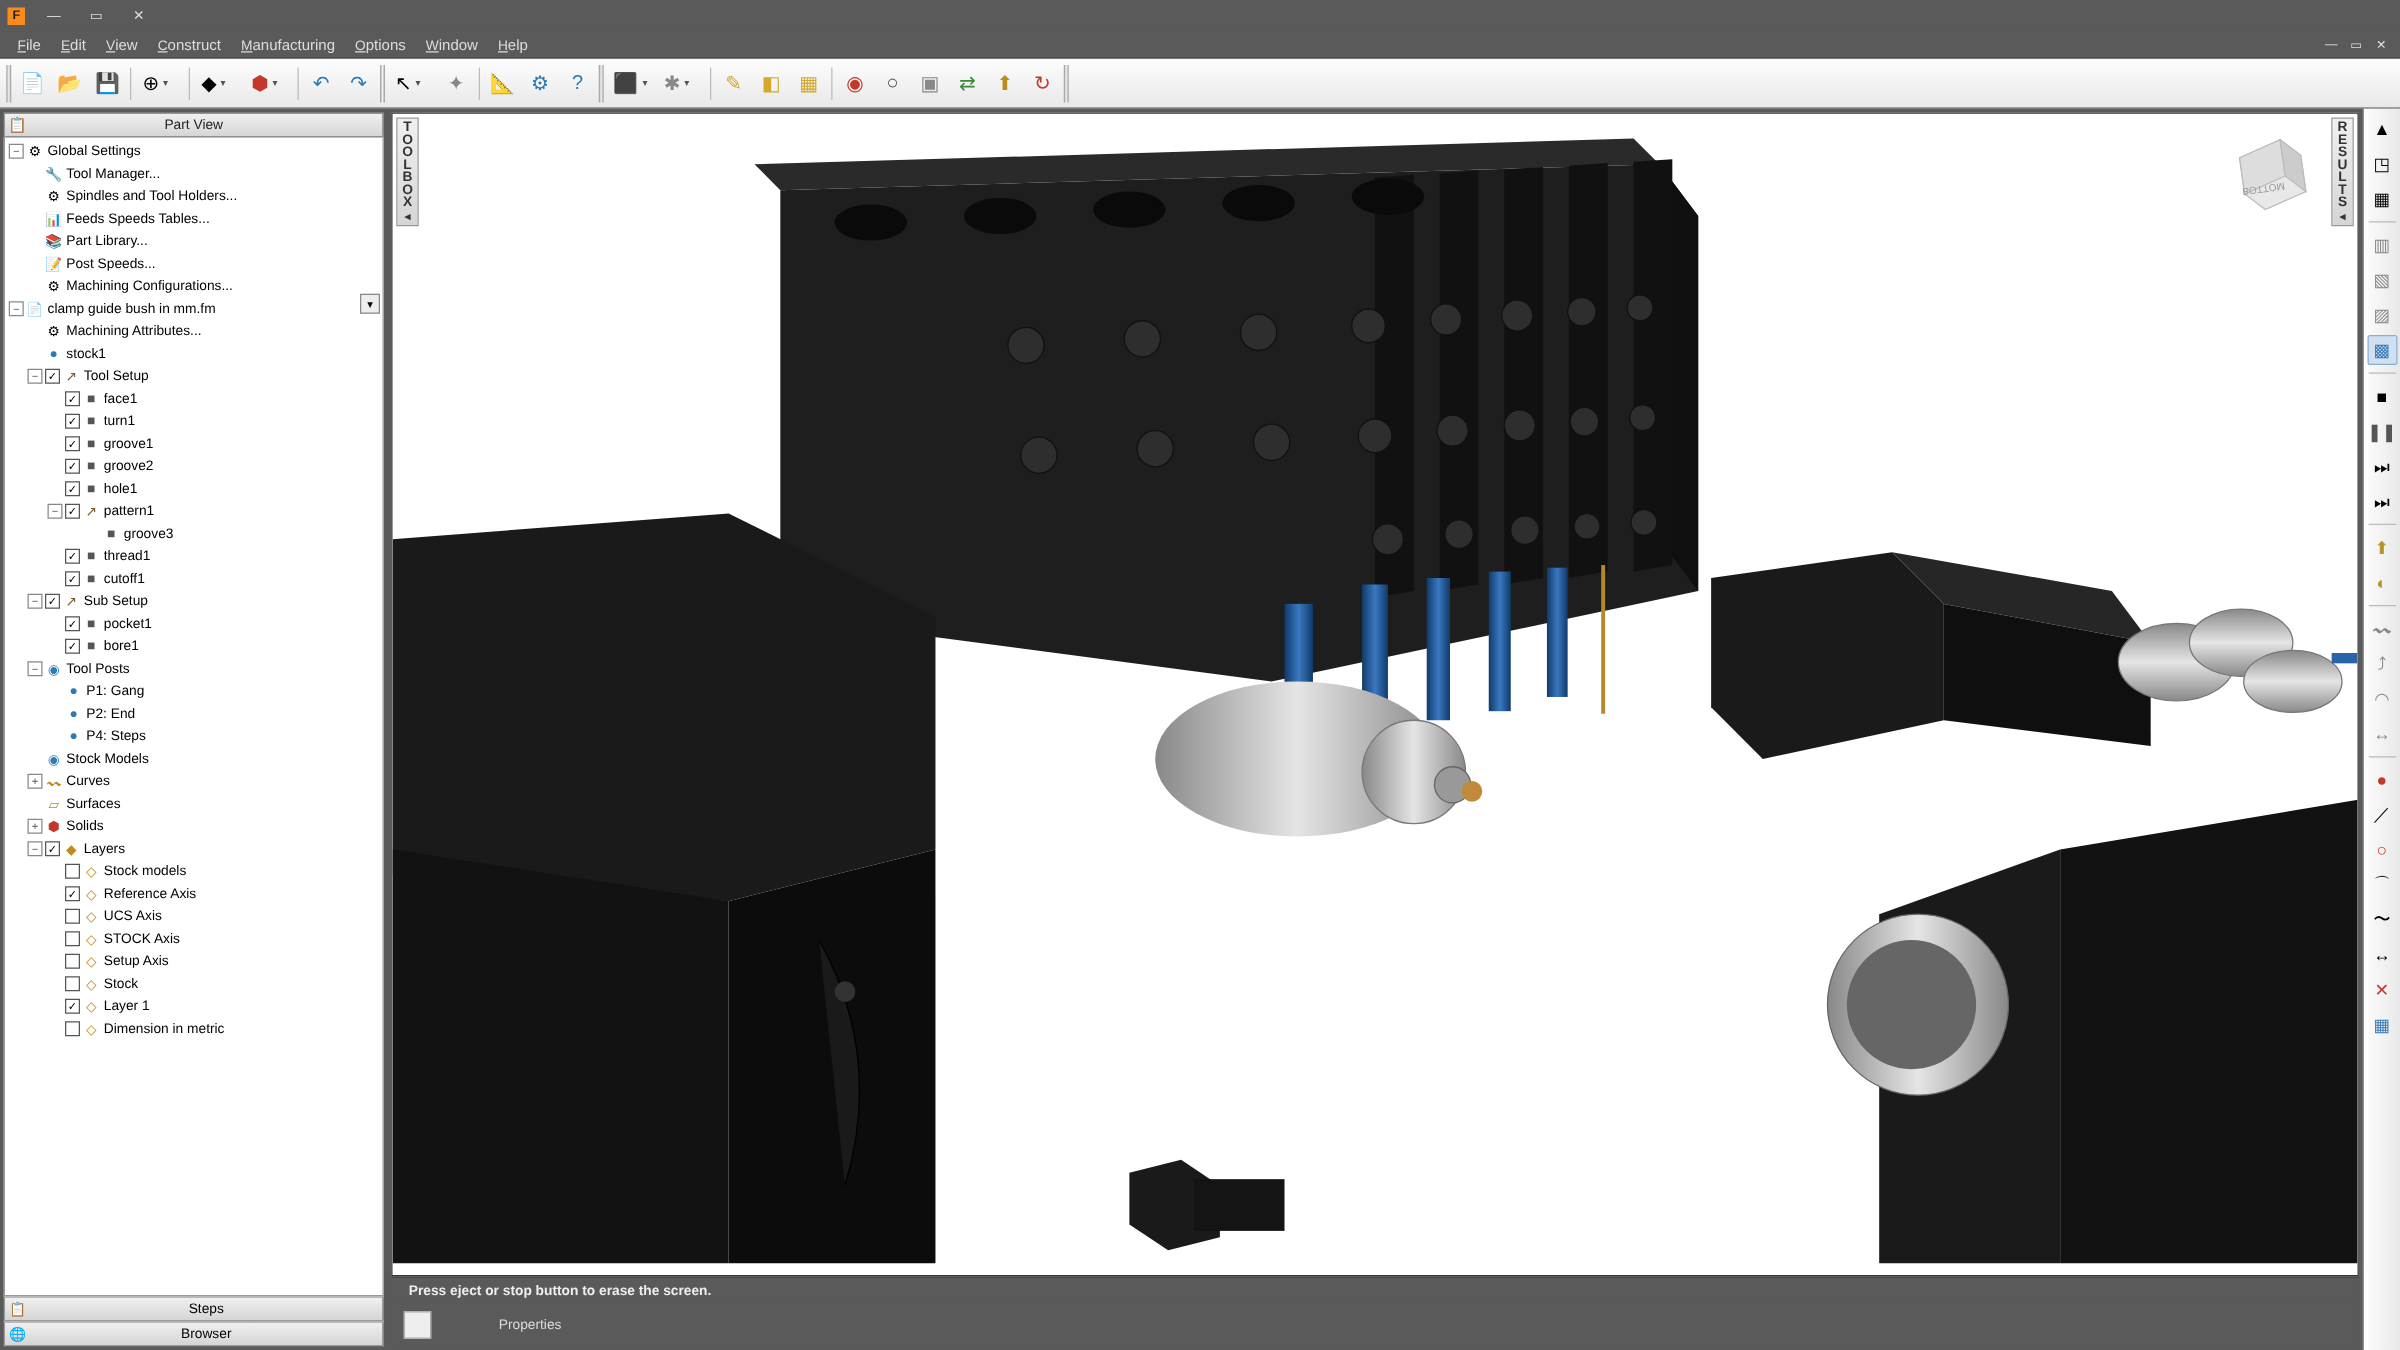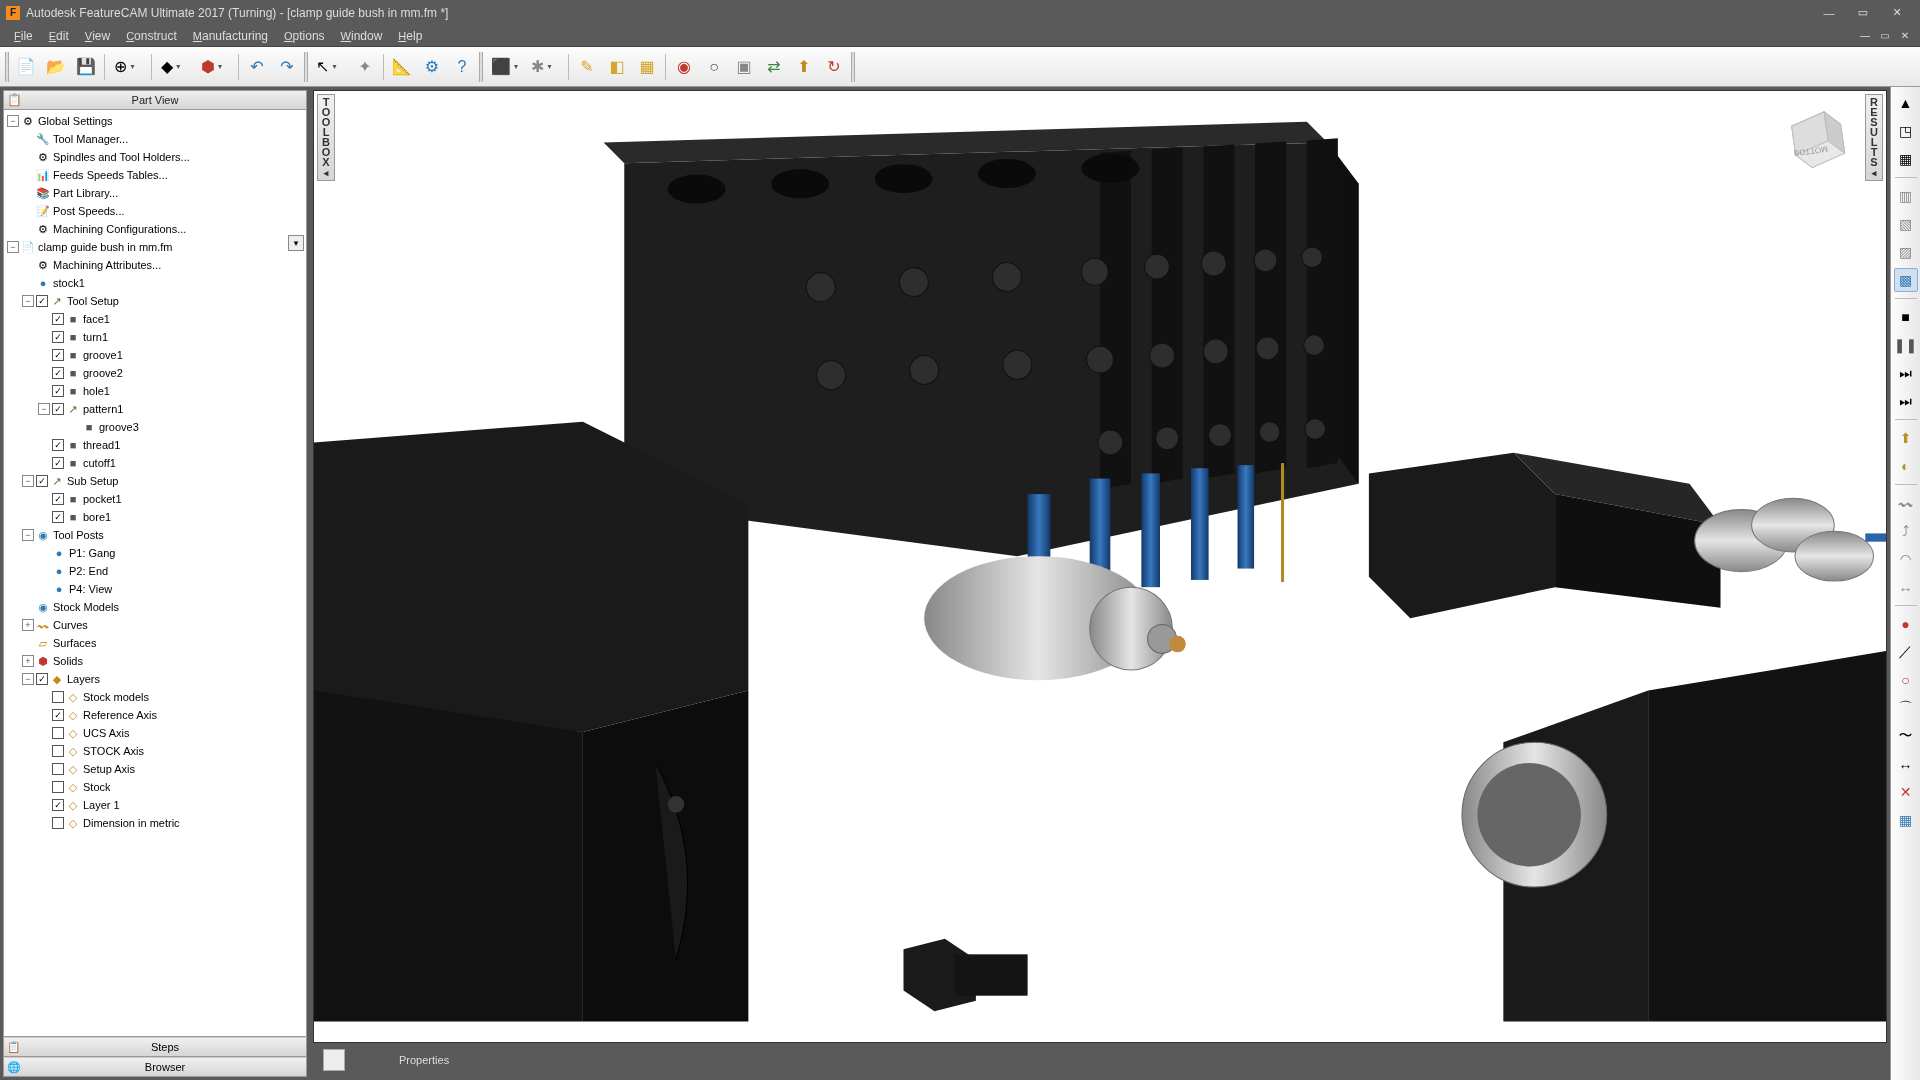--- a/index.html
+++ b/index.html
@@ -66,21 +66,20 @@
 .righttoolbar .rsep { width: 22px; height: 1px; background: #bbb; margin: 2px 0; }
 .righttoolbar .rbtn.sel { background: #d0e0f0; border-color: #8aaed6; }
 
 svg.scene { width: 100%; height: 100%; display: block; }
 </style>
 </head>
 <body>
 
 <div class="titlebar">
   <div class="logo">F</div>
-  <div class="title">Autodesk FeatureCAM Ultimate 2017 (Turning) - [clamp guide bush in mm.fm *]</div>
   <div class="winbtn">—</div>
   <div class="winbtn">▭</div>
   <div class="winbtn">✕</div>
 </div>
 
 <div class="menubar">
   <span class="menuitem"><u>F</u>ile</span>
   <span class="menuitem"><u>E</u>dit</span>
   <span class="menuitem"><u>V</u>iew</span>
   <span class="menuitem"><u>C</u>onstruct</span>
@@ -285,21 +284,21 @@
           <span>P1: Gang</span>
         </div>
       <div class="node ind2">
           <span class="noexp"></span>
           <span class="icon" style="color:#2a7ab8">●</span>
           <span>P2: End</span>
         </div>
       <div class="node ind2">
           <span class="noexp"></span>
           <span class="icon" style="color:#2a7ab8">●</span>
-          <span>P4: View</span>
+          <span>P4: Steps</span>
         </div>
 
       <div class="node ind1">
           <span class="noexp"></span>
           <span class="icon" style="color:#2a7ab8">◉</span>
           <span>Stock Models</span>
         </div>
       <div class="node ind1">
           <span class="exp">+</span>
           <span class="icon" style="color:#c08a1a">〰</span>
@@ -504,20 +503,23 @@
         <ellipse cx="1380" cy="415" rx="45" ry="30" fill="url(#gsteelv)" stroke="#777"></ellipse>
         <ellipse cx="1430" cy="400" rx="40" ry="26" fill="url(#gsteelv)" stroke="#777"></ellipse>
         <ellipse cx="1470" cy="430" rx="38" ry="24" fill="url(#gsteelv)" stroke="#777"></ellipse>
         <rect x="1500" y="408" width="30" height="8" fill="#2a64a8"></rect>
 
         <polygon points="1290,560 1530,520 1530,880 1290,880" fill="#121212"></polygon>
         <polygon points="1150,610 1290,560 1290,880 1150,880" fill="#1a1a1a"></polygon>
         <ellipse cx="1180" cy="680" rx="70" ry="70" fill="url(#gsteel)" stroke="#666"></ellipse>
         <ellipse cx="1175" cy="680" rx="50" ry="50" fill="#666"></ellipse>
       </svg>
+    </div>
+    <div class="statusbar">
+      <span>Press eject or stop button to erase the screen.</span>
     </div>
     <div class="propbar">
       <div class="picon"></div>
       <div class="plabel">Properties</div>
     </div>
   </div>
 
   <div class="righttoolbar">
     <div class="rbtn">▲</div>
     <div class="rbtn">◳</div>

